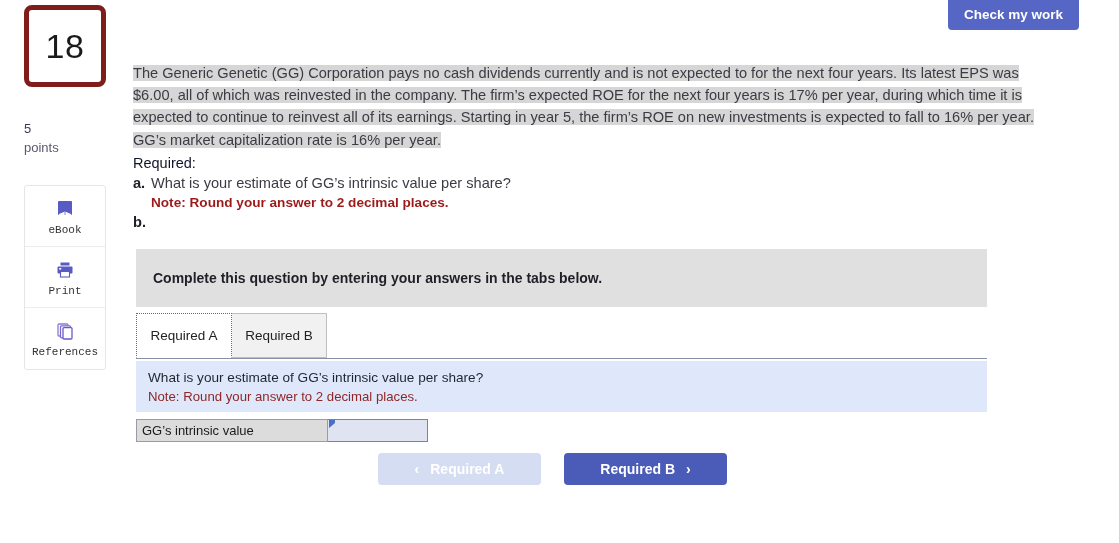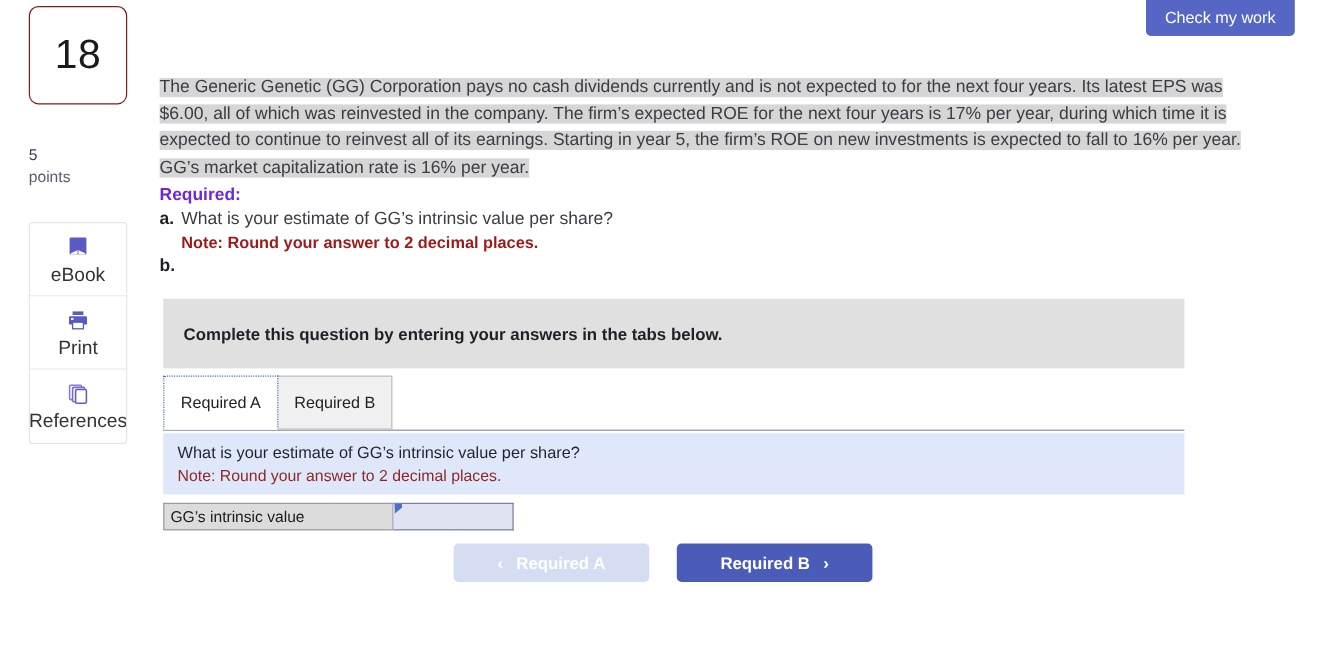--- a/index.html
+++ b/index.html
@@ -9,21 +9,21 @@
     font-family: "Liberation Sans", sans-serif;
     overflow: hidden;
   }
   .page { position: relative; width: 1119px; height: 543px; }
 
   
   .rail { position: absolute; left: 0; top: 0; width: 130px; height: 543px; }
   .qnum-box {
     position: absolute; left: 24px; top: 5px;
     width: 82px; height: 82px;
-    border: 1px solid #7f1d1d; border-radius: 8px;
+    border: 5px solid #7f1d1d; border-radius: 8px;
     background: #ffffff;
     display: flex; align-items: center; justify-content: center;
   }
   .qnum-box span {
     font-size: 34px; color: #1a1a1a; font-weight: 400;
     letter-spacing: 0.5px;
   }
   .points-wrap { position: absolute; left: 24px; top: 120px; line-height: 1.45; }
   .points-num { font-size: 13px; color: #3a3a5c; display: block; }
   .points-lbl { font-size: 13px; color: #5a5a6e; display: block; }
@@ -37,44 +37,44 @@
   .tool {
     height: 61px;
     display: flex; flex-direction: column;
     align-items: center; justify-content: center;
     gap: 3px;
     border-bottom: 1px solid #ececec;
     cursor: pointer;
   }
   .tool:last-child { border-bottom: none; }
   .tool .ticon { height: 24px; display:flex; align-items:center; justify-content:center;}
-  .tool .tlabel { font-size: 16px; color: #333; }
+  .tool .tlabel { font-size: 11px; color: #333; font-family: Liberation Mono, monospace; }
 
   
   .check-btn {
     position: absolute; right: 40px; top: 0;
     background: #5566c4; color: #fff;
     border: none; border-radius: 0 0 4px 4px;
-    font-size: 13.5px; font-weight: normal;
+    font-size: 13.5px; font-weight: bold;
     padding: 7px 16px 8px 16px;
     cursor: pointer;
     font-family: "Liberation Sans", sans-serif;
   }
 
   
   .content { position: absolute; left: 133px; top: 0; width: 986px; }
 
   .stem {
     position: absolute; left: 0; top: 62px; width: 920px;
     font-size: 14.6px; color: #3b3b44; line-height: 1.52;
   }
   .stem .hl { background: #d6d6d6; }
 
   .required-blk { position: absolute; left: 0; top: 155px; width: 900px; }
-  .req-title { font-size: 14.5px; font-weight: bold; color: #6d28d9; }
+  .req-title { font-size: 14.5px; font-weight: normal; color: #0f172a; }
   .req-row { display: flex; gap: 5px; font-size: 14.6px; color: #3b3b44; line-height: 1.45; margin-top: 2px; }
   .req-letter { font-weight: bold; color: #1f1f27; min-width: 13px; }
   .req-note { font-size: 13.6px; font-weight: bold; color: #9c1a1a; margin-left: 18px; margin-top: 1px; }
 
   .grey-banner {
     position: absolute; left: 3px; top: 249px;
     width: 851px; height: 58px;
     background: #e0e0e0;
     display: flex; align-items: center;
   }

